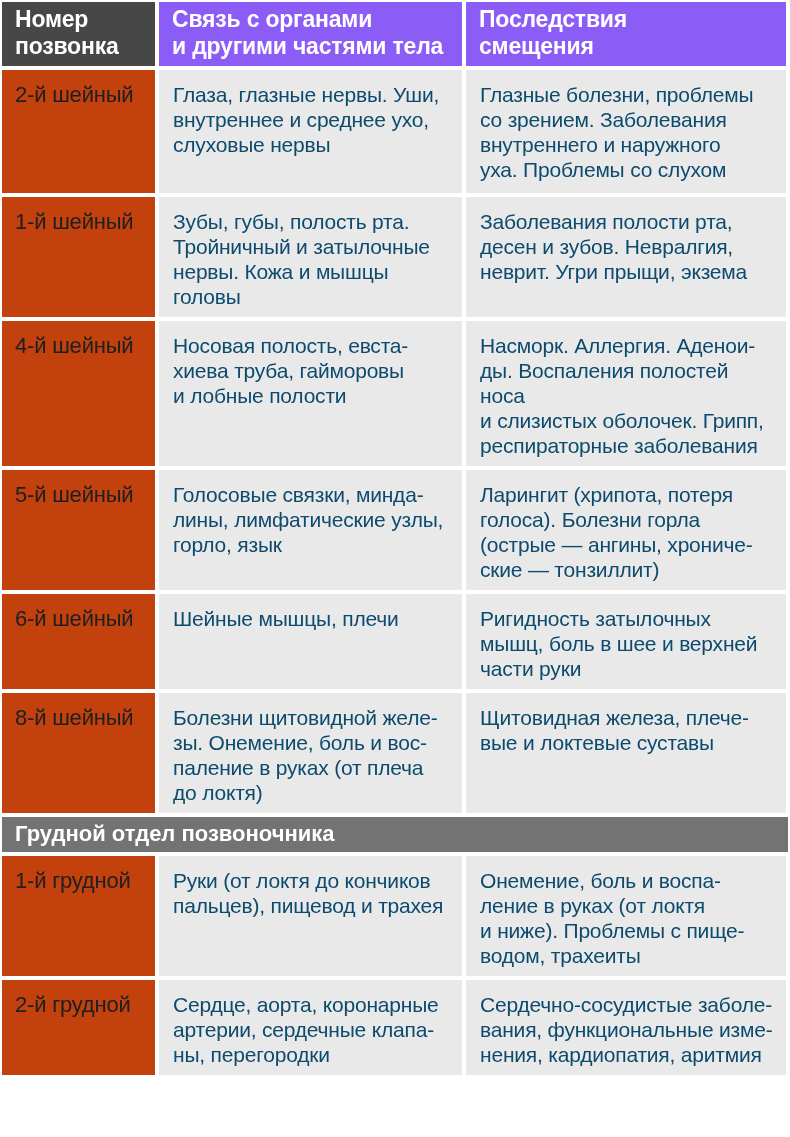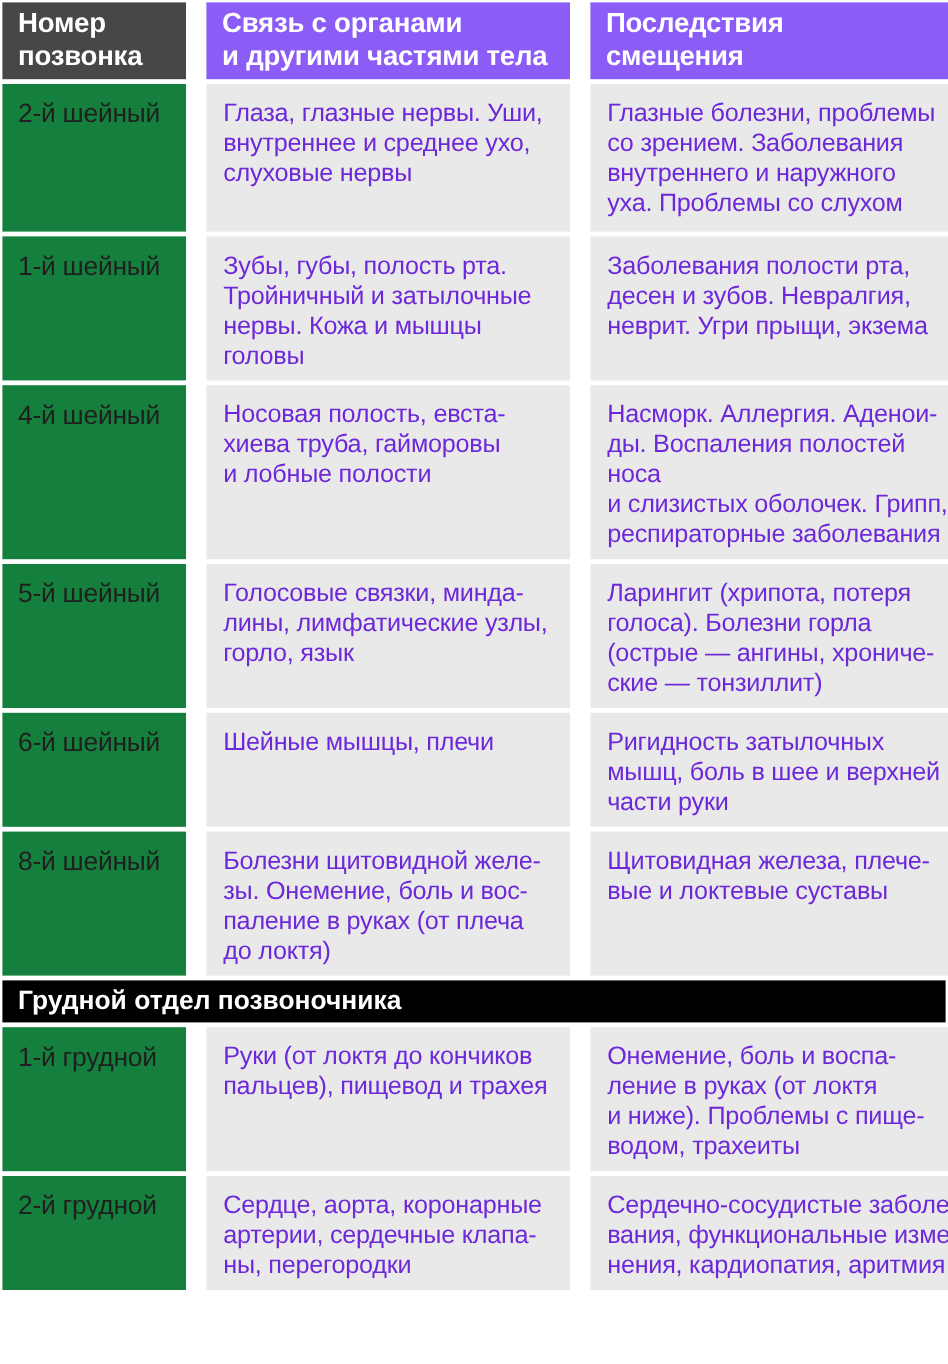--- a/index.html
+++ b/index.html
@@ -15,21 +15,21 @@
     box-sizing: border-box;
     padding: 2px 2px 0 2px;
     display: flex;
     flex-direction: column;
     gap: 4px;
     overflow: hidden;
   }
   .trow {
     display: grid;
     grid-template-columns: 153px 303px 320px;
-    column-gap: 17px;
+    column-gap: 4px;
     box-sizing: border-box;
   }
   .cell {
     box-sizing: border-box;
     white-space: pre-line;
     letter-spacing: -0.2px;
   }
   
   .head-row .cell {
     color: #ffffff;
@@ -38,36 +38,36 @@
     line-height: 27px;
     padding: 4px 12px 6px 13px;
     display: flex;
     flex-direction: column;
     justify-content: center;
   }
   .head-vertebra { background: #474747; }
   .head-gray     { background: #8b5cf6; }
   
   .vertebra-cell {
-    background: #15803d;
+    background: #c2410c;
     color: #1f1f1f;
     font-size: 22px;
     line-height: 25px;
     padding: 12px 8px 8px 13px;
   }
   .data-cell {
     background: #e9e9e9;
-    color: #6d28d9;
+    color: #0c4a6e;
     font-size: 21px;
     line-height: 25px;
     padding: 12px 10px 8px 14px;
   }
   
   .section-row {
-    background: #000000;
+    background: #737373;
     color: #ffffff;
     font-weight: bold;
     font-size: 22px;
     line-height: 26px;
     box-sizing: border-box;
     padding: 4px 12px 5px 13px;
     display: flex;
     align-items: center;
     min-height: 33px;
   }

